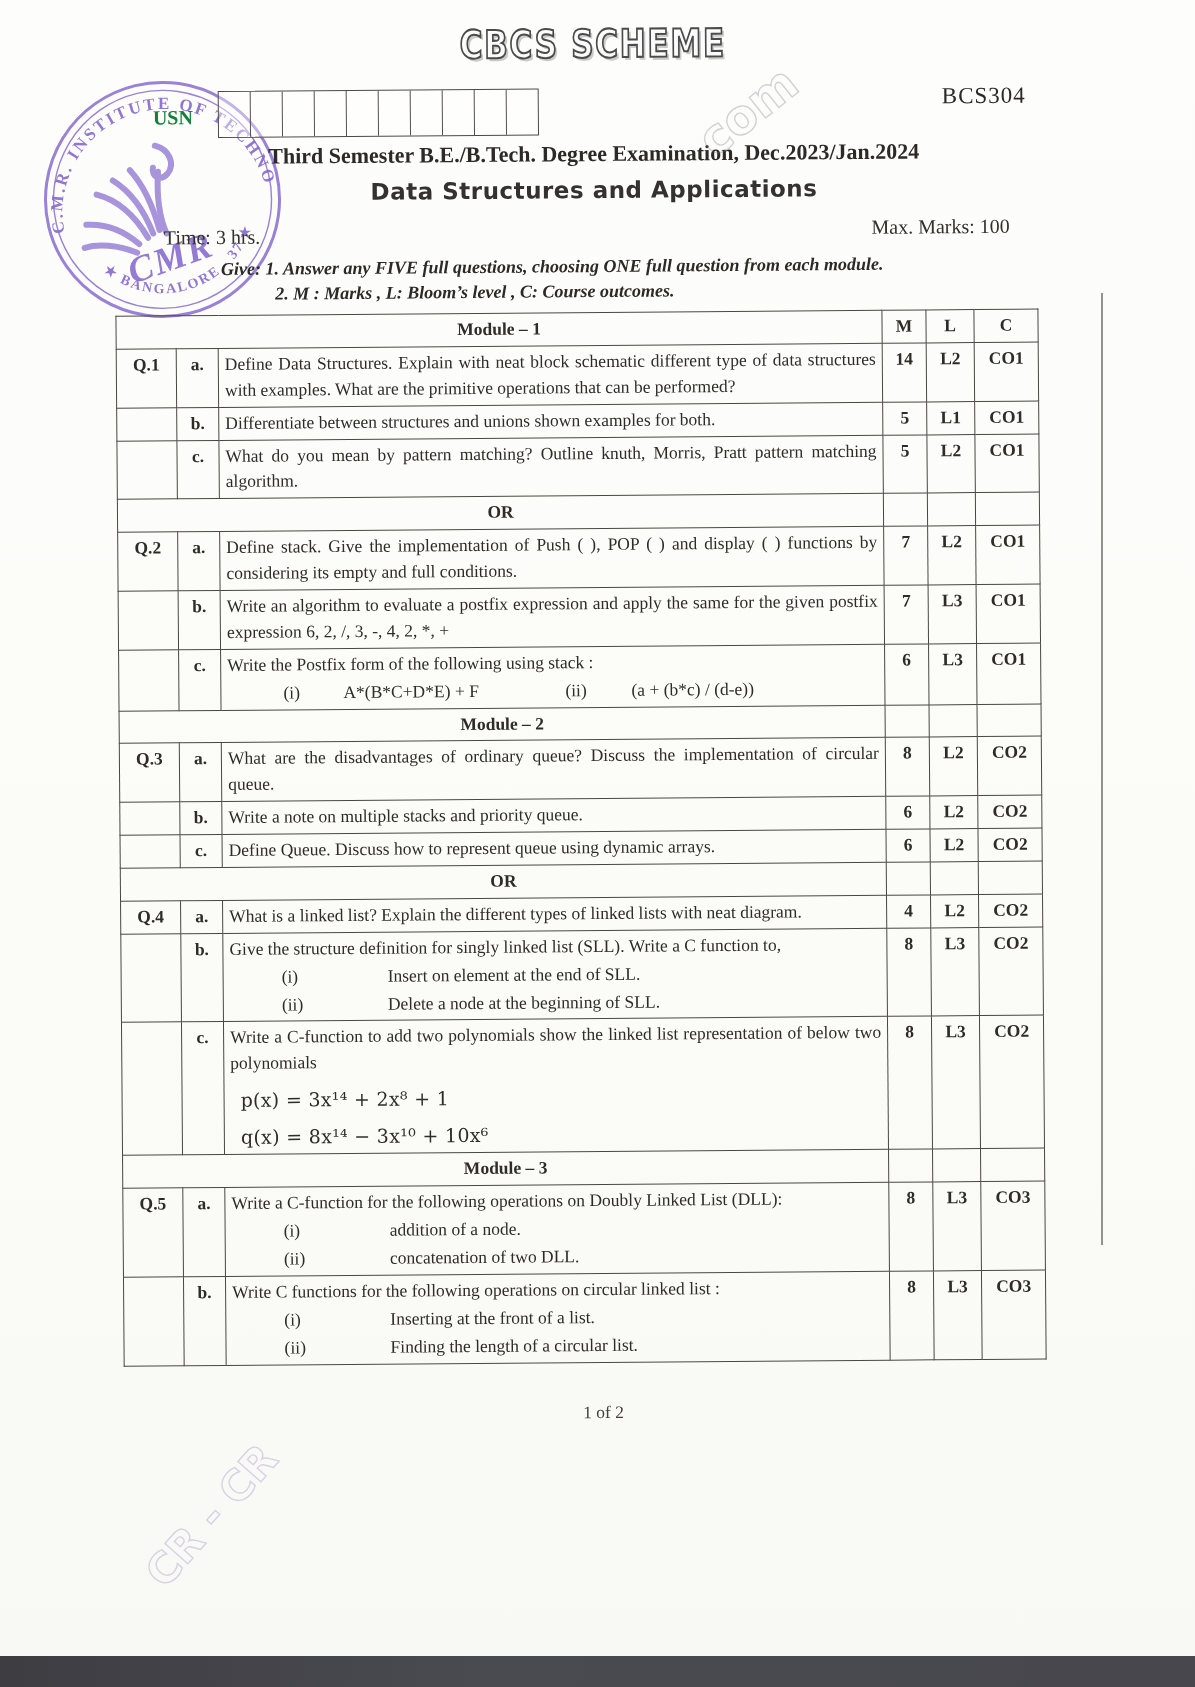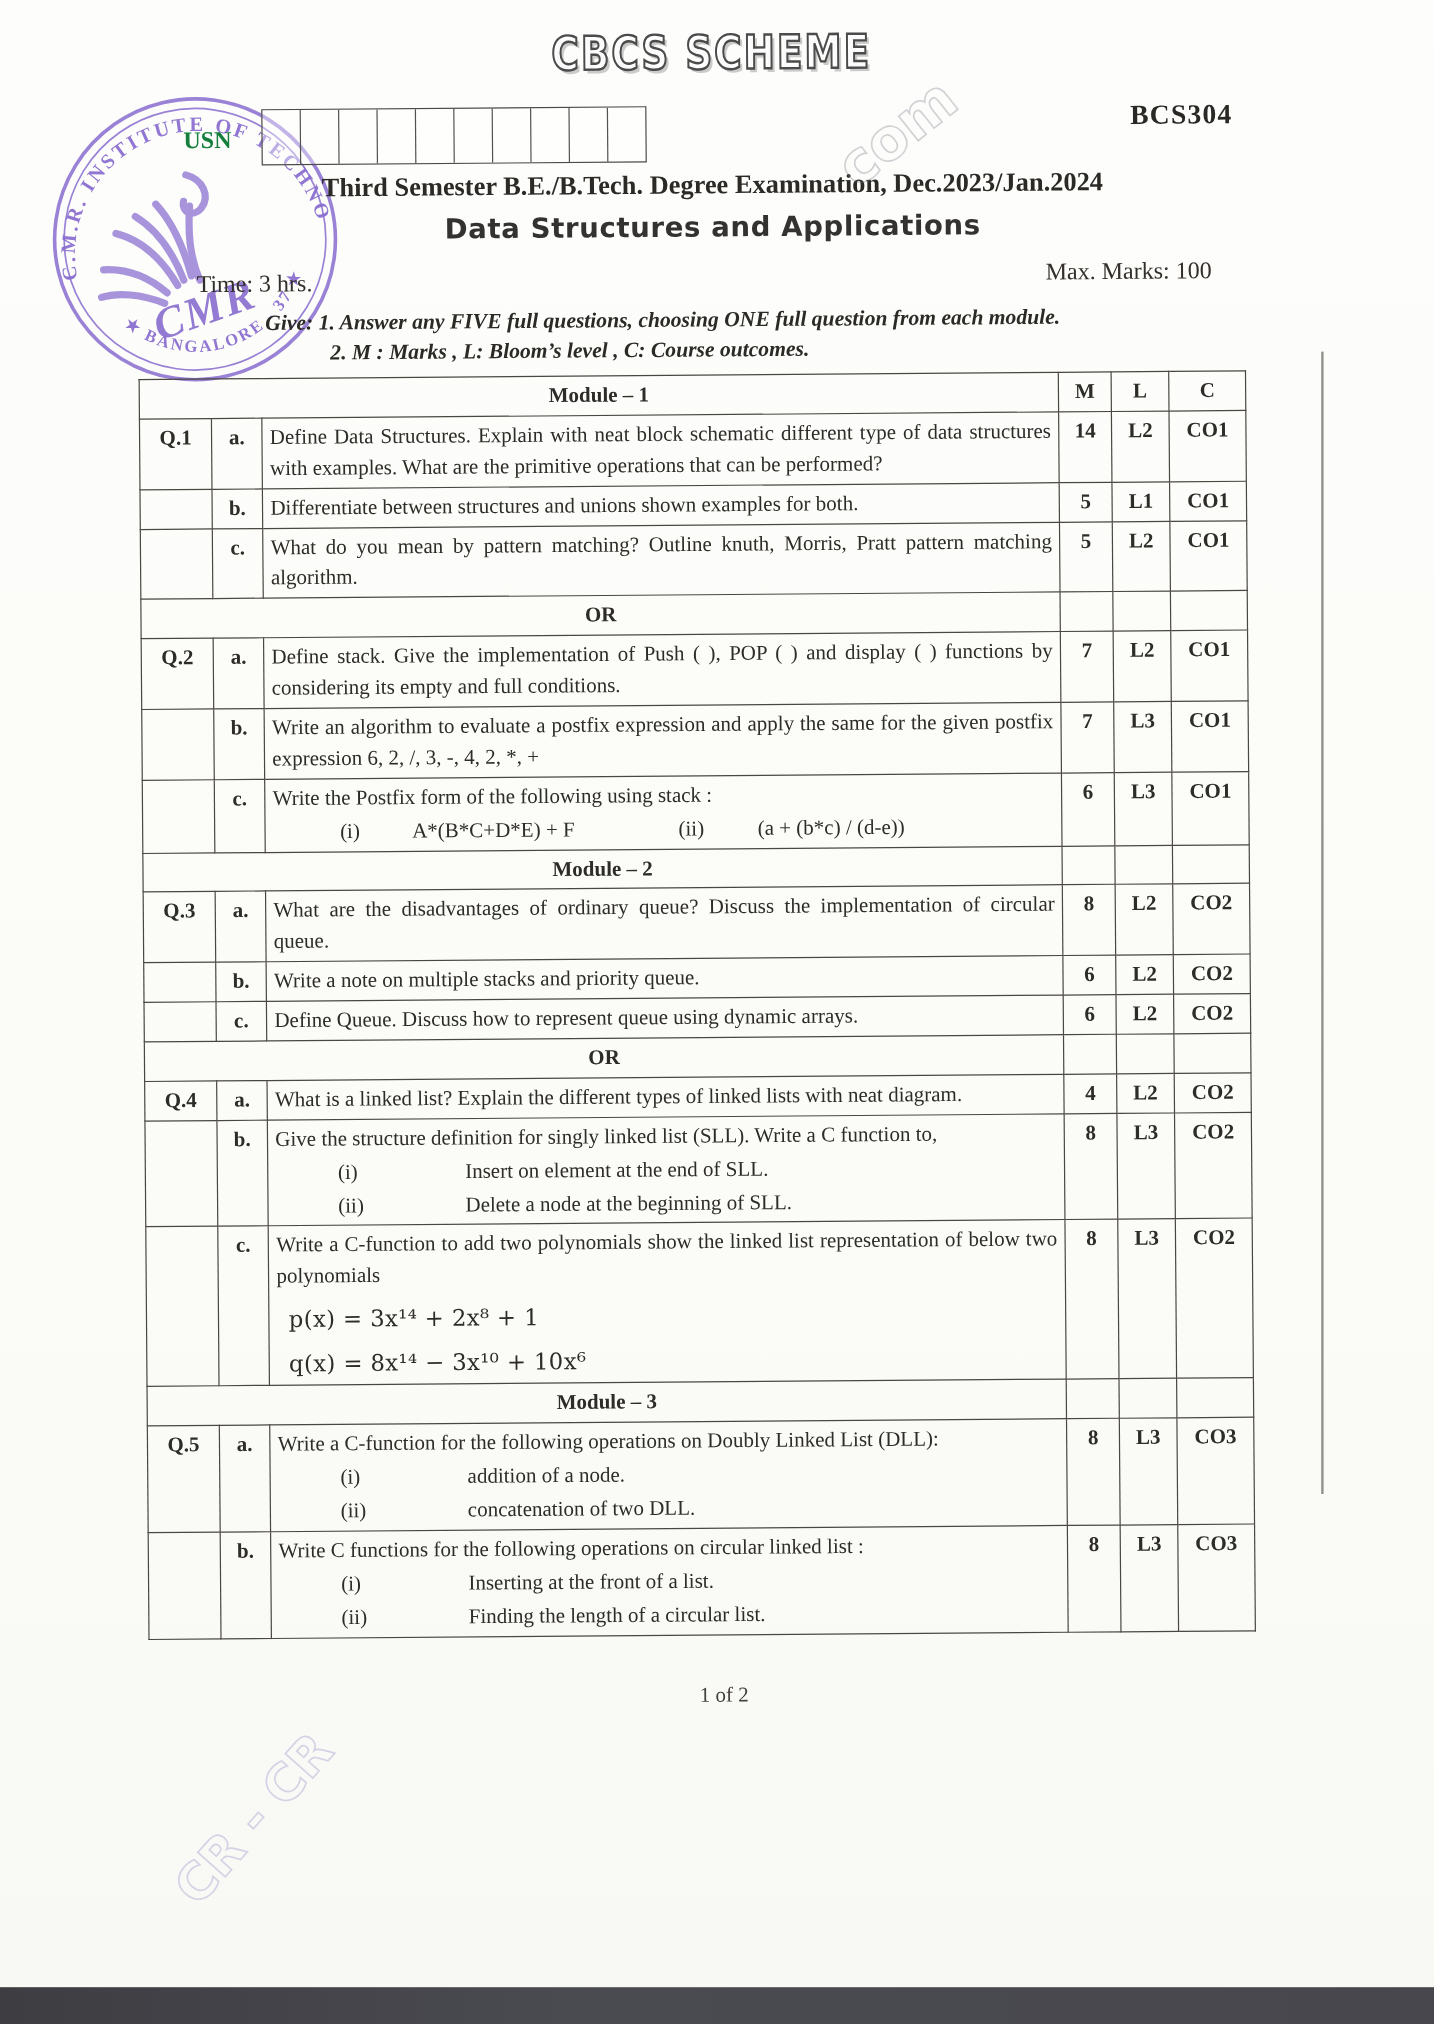--- a/index.html
+++ b/index.html
@@ -11,21 +11,21 @@
   .tilt{position:absolute;inset:0;transform:rotate(-0.45deg);transform-origin:50% 38%;}
 
   
   .cbcs{position:absolute;top:22px;left:0;right:0;text-align:center;}
   .cbcs span{
     display:inline-block;font-family:"DejaVu Sans",sans-serif;font-weight:800;
     font-size:38px;letter-spacing:2px;color:rgba(255,255,255,0.9);
     -webkit-text-stroke:2px #4b4b4b;text-shadow:3px 3px 0 rgba(90,90,90,0.30);
     transform:scale(0.82,1.02);
   }
-  .course-code{position:absolute;top:86px;left:946px;font-size:23px;font-weight:bold;letter-spacing:1px;color:#2a2925;}
+  .course-code{position:absolute;top:86px;left:946px;font-size:23px;font-weight:normal;letter-spacing:1px;color:#2a2925;}
 
   
   .usn-label{position:absolute;top:103px;left:157px;font-size:20px;font-weight:bold;color:#15803d;}
   .usn-grid{position:absolute;top:88px;left:222px;display:flex;border:1.5px solid #4c4a46;background:rgba(255,255,255,0.4);}
   .usn-cell{width:31px;height:45px;border-right:1px solid #55524d;}
   .usn-cell:last-child{border-right:none;}
 
   
   .stamp{position:absolute;top:70px;left:40px;transform:rotate(-13deg);mix-blend-mode:multiply;opacity:0.88;}
 

